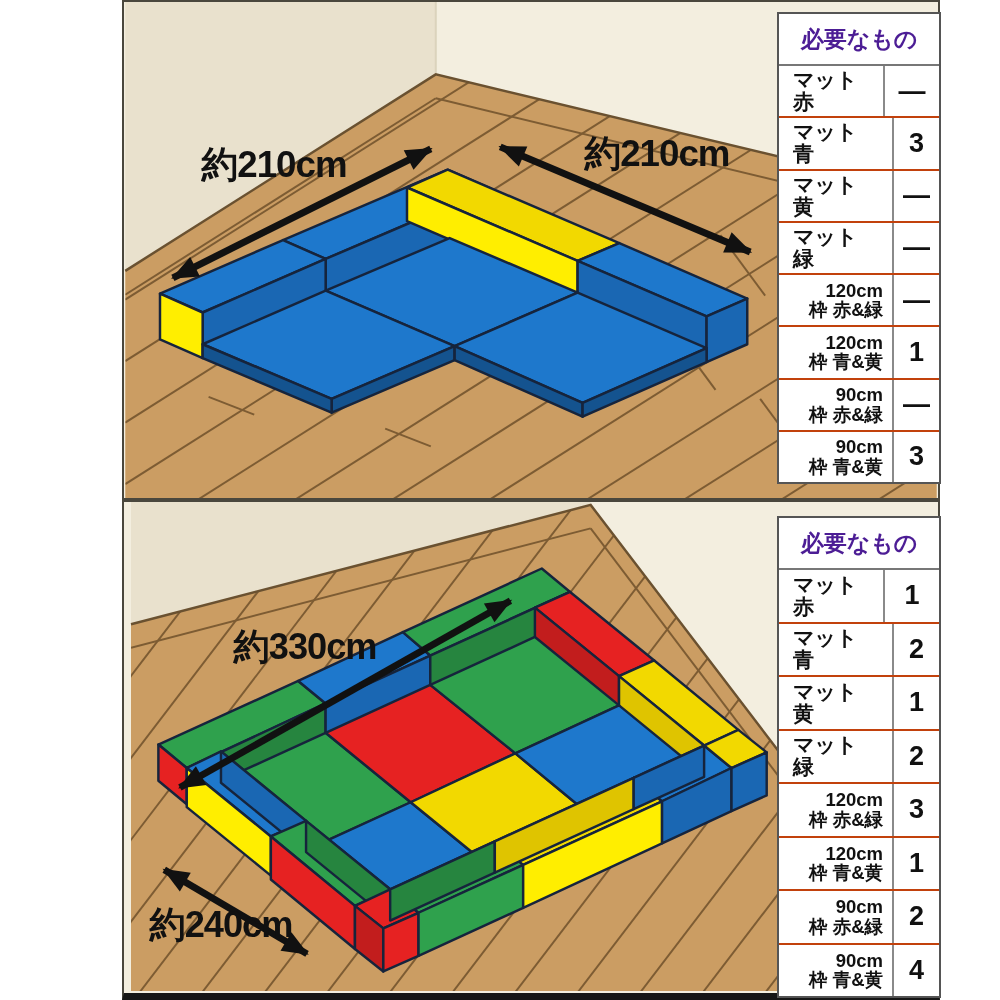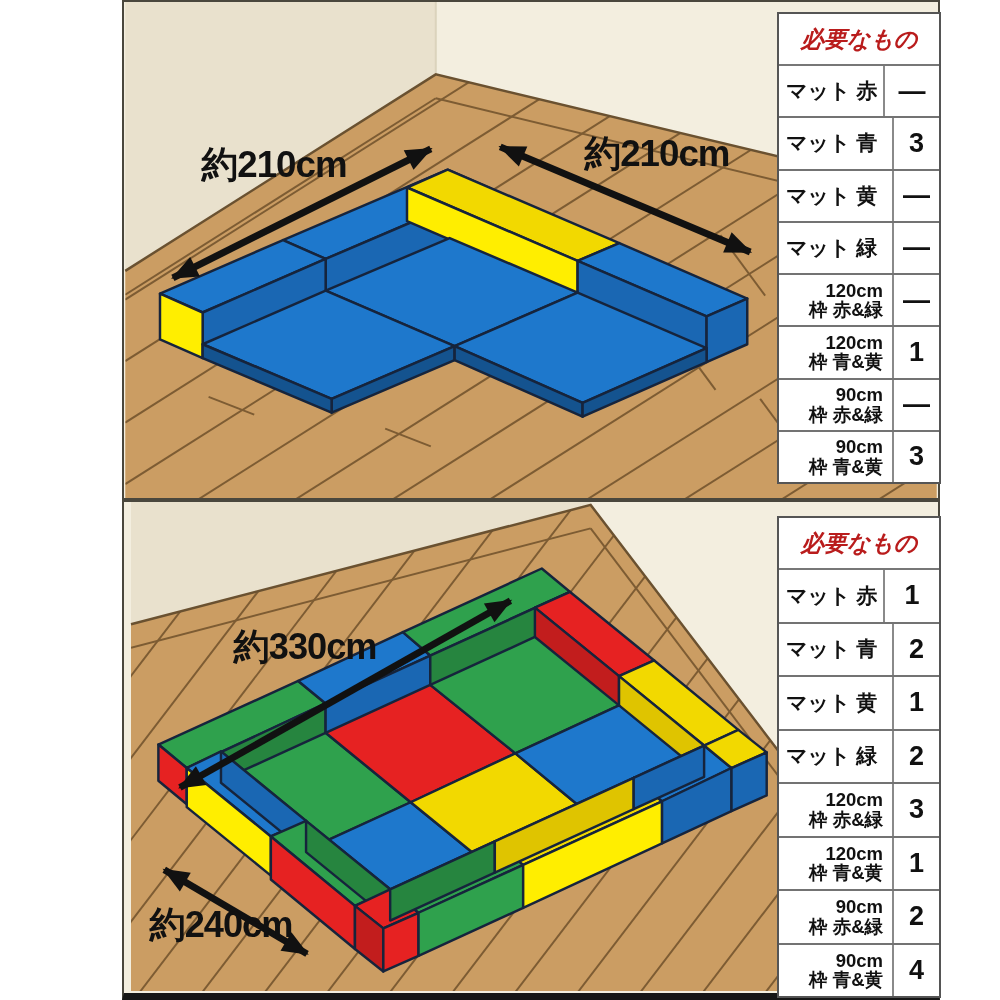--- a/index.html
+++ b/index.html
@@ -16,24 +16,24 @@
   .bline{stroke:#6a5130;stroke-width:2.5;fill:none;}
   .cornerline{stroke:#dbd3bc;stroke-width:2;}
   .dim{font-family:"Liberation Sans",sans-serif;font-weight:bold;font-size:37px;fill:#111;
        text-anchor:middle;letter-spacing:-1px;}
   .arrow{stroke:#111;stroke-width:7;fill:none;}
   .req-table{position:absolute;left:653px;width:160px;background:#ffffff;
              border:2px solid #555;display:flex;flex-direction:column;z-index:5;}
   #panel-1 .req-table{top:10px;height:468px;}
   #panel-2 .req-table{top:14px;height:478px;}
   .tbl-header{height:50px;flex:none;display:flex;align-items:center;justify-content:center;
-              font-weight:bold;font-size:23px;color:#b91c1c;border-bottom:2px solid #777;font-style:italic;}
+              font-weight:bold;font-size:23px;color:#4c1d95;border-bottom:2px solid #777;}
   .tbl-row{flex:1;display:flex;align-items:center;min-height:0;}
-  .tbl-row + .tbl-row{border-top:2px solid #737373;gap:9px;}
-  .lbl{width:104px;flex:none;padding-left:7px;font-weight:bold;font-size:21px;color:#111;
+  .tbl-row + .tbl-row{border-top:2px solid #c2410c;gap:9px;}
+  .lbl{width:104px;flex:none;padding-left:14px;font-weight:bold;font-size:21px;color:#111;
        white-space:pre-line;line-height:1.05;box-sizing:border-box;}
   .tbl-row.two .lbl{font-size:18.5px;text-align:right;}
   .val{flex:1;text-align:center;font-weight:bold;font-size:27px;color:#111;
        border-left:2px solid #8a8a8a;align-self:stretch;display:flex;
        align-items:center;justify-content:center;}
 </style>
 </head>
 <body>
 
 <div class="page">

